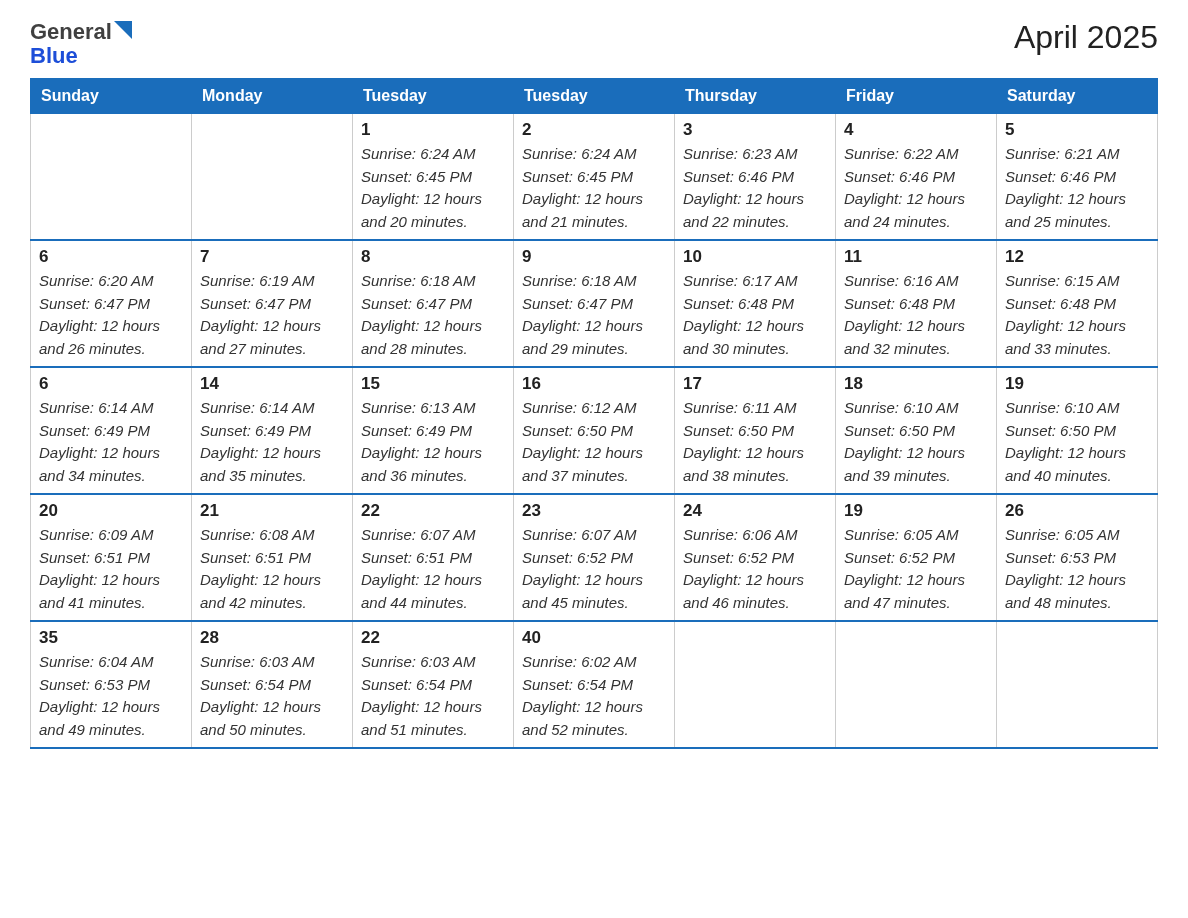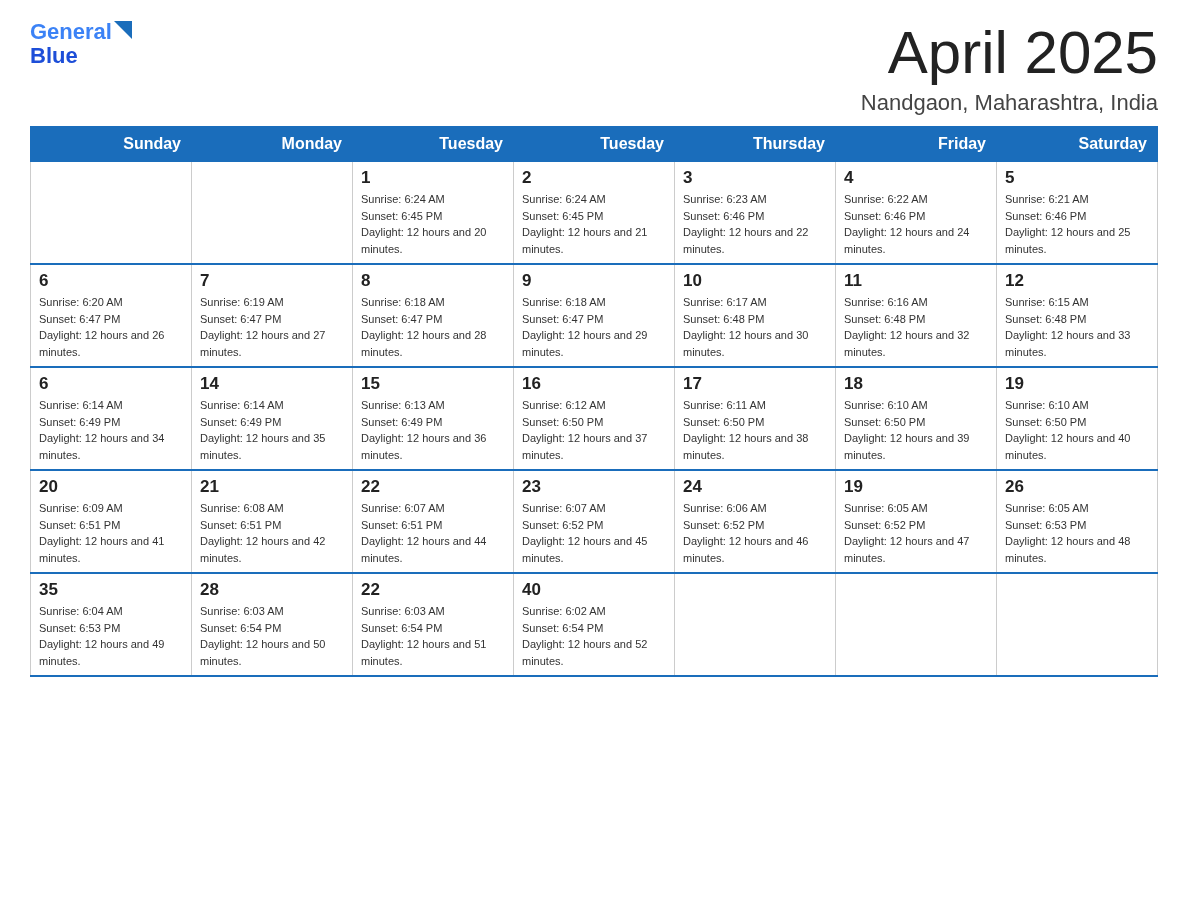--- a/index.html
+++ b/index.html
@@ -17,67 +17,68 @@
       margin-bottom: 10px;
     }
     .logo {
       display: flex;
       align-items: center;
       gap: 0;
     }
     .logo-text {
       font-size: 22px;
       font-weight: bold;
-      color: #3b82f6;
+      color: #404040;
     }
     .title-area {
       text-align: right;
     }
     .month-title {
-      font-size: 60px;
+      font-size: 32px;
       font-weight: normal;
       color: #222;
       line-height: 1.1;
     }
     .location {
       font-size: 22px;
       color: #444;
       margin-top: 4px;
     }
     table {
       width: 100%;
       border-collapse: collapse;
       margin-top: 10px;
     }
     thead tr th {
       background-color: #1a6dbb;
       color: #fff;
       font-size: 16px;
       font-weight: bold;
       padding: 8px 10px;
-      text-align: right;
+      text-align: left;
       border: 1px solid #1a6dbb;
     }
     tbody tr td {
       vertical-align: top;
       border: 1px solid #ccc;
       padding: 6px 8px;
       width: 14.28%;
       min-height: 90px;
     }
     .day-number {
       font-size: 17px;
       font-weight: bold;
       color: #222;
       margin-bottom: 3px;
     }
     .day-info {
-      font-size: 11px;
+      font-size: 15px;
       color: #333;
       line-height: 1.5;
+      font-style: italic;
     }
     tbody tr {
       border-bottom: 2px solid #1a6dbb;
     }
     .empty-cell {
       background: #fff;
     }
   </style>
 </head>
 <body>
@@ -91,21 +92,20 @@
           <polygon points="0,0 18,0 18,18" fill="#1a6dbb"></polygon>
         </svg>
       </div>
       <div>
         <span class="logo-text" style="color:#1d4ed8; font-weight:bold; font-size:22px;">Blue</span>
       </div>
     </div>
   </div>
   <div class="title-area">
     <div class="month-title">April 2025</div>
-    <div class="location">Nandgaon, Maharashtra, India</div>
   </div>
 </div>
 
 <table>
   <thead>
     <tr>
     <th>Sunday</th>
         <th>Monday</th>
         <th>Tuesday</th>
         <th>Tuesday</th>

